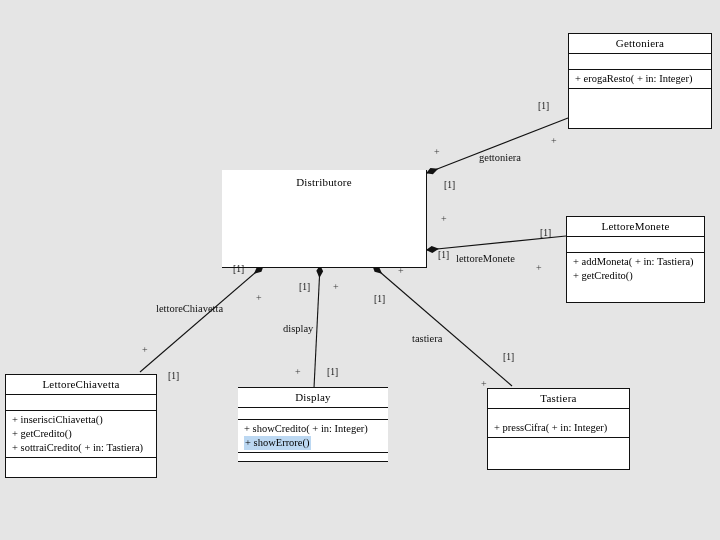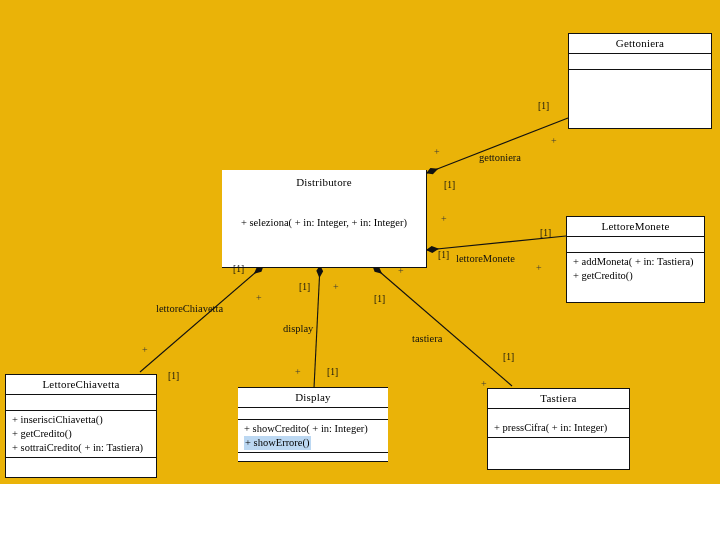--- a/index.html
+++ b/index.html
@@ -3,22 +3,22 @@
 <meta charset="utf-8">
 <style>
   html, body {
     margin: 0;
     padding: 0;
     background: #ffffff;
   }
   #canvas {
     position: relative;
     width: 720px;
-    height: 484px;
-    background: #eab308;
+    height: 540px;
+    background: #e5e5e5;
     overflow: hidden;
     font-family: "Liberation Serif", "DejaVu Serif", serif;
     color: #000000;
   }
   
   .umlbox {
     position: absolute;
     box-sizing: border-box;
     border: 1px solid #111111;
     background: #ffffff;
@@ -117,37 +117,39 @@
     <line x1="263" y1="266" x2="140" y2="372" stroke="#111111" stroke-width="1.1" marker-start="url(#diamond)"></line>
 
     <line x1="320" y1="266" x2="314" y2="388" stroke="#111111" stroke-width="1.1" marker-start="url(#diamond)"></line>
 
     <line x1="373" y1="266" x2="512" y2="386" stroke="#111111" stroke-width="1.1" marker-start="url(#diamond)"></line>
   </svg>
 
   <div class="umlbox" style="left:568px; top:33px; width:144px; height:96px;">
     <div class="compartment cls-title">Gettoniera</div>
     <div class="compartment cls-attrs"></div>
+    <div class="compartment cls-ops">
+      <span class="op">+ erogaResto( + in: Integer)</span>
+    </div>
     <div class="compartment cls-tail"></div>
   </div>
 
   <div class="umlbox" style="left:566px; top:216px; width:139px; height:87px;">
     <div class="compartment cls-title">LettoreMonete</div>
     <div class="compartment cls-attrs"></div>
     <div class="compartment cls-ops" style="border-bottom:none;">
       <span class="op">+ addMoneta( + in: Tastiera)</span>
       <span class="op">+ getCredito()</span>
     </div>
   </div>
 
   <div class="umlbox faded" style="left:222px; top:170px; width:205px; height:98px;">
     <div class="compartment cls-title" style="padding-top:5px;">Distributore</div>
     <div class="compartment cls-attrs" style="min-height:22px;"></div>
     <div class="compartment cls-ops">
-      <span class="op">+ seleziona( + in: Integer,  + in: Integer)</span>
     </div>
   </div>
 
   <div class="umlbox" style="left:5px; top:374px; width:152px; height:104px;">
     <div class="compartment cls-title">LettoreChiavetta</div>
     <div class="compartment cls-attrs"></div>
     <div class="compartment cls-ops">
       <span class="op">+ inserisciChiavetta()</span>
       <span class="op">+ getCredito()</span>
       <span class="op">+ sottraiCredito( + in: Tastiera)</span>

